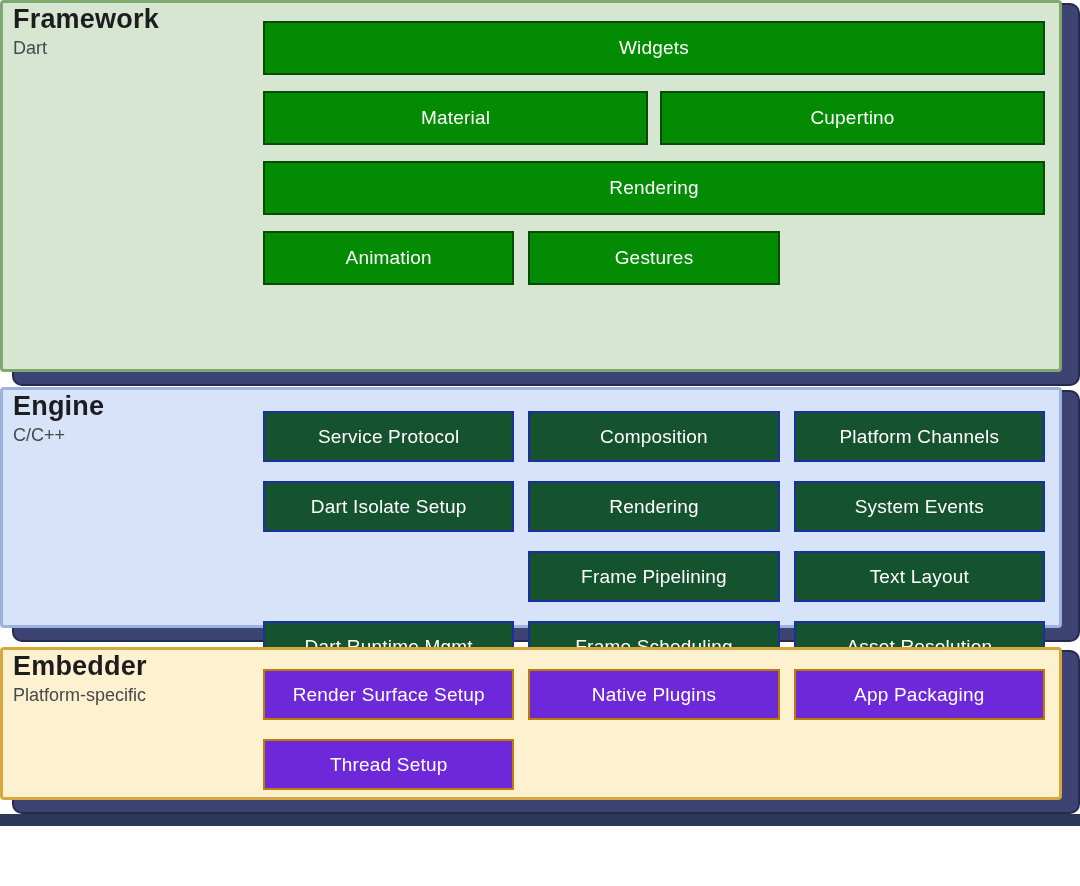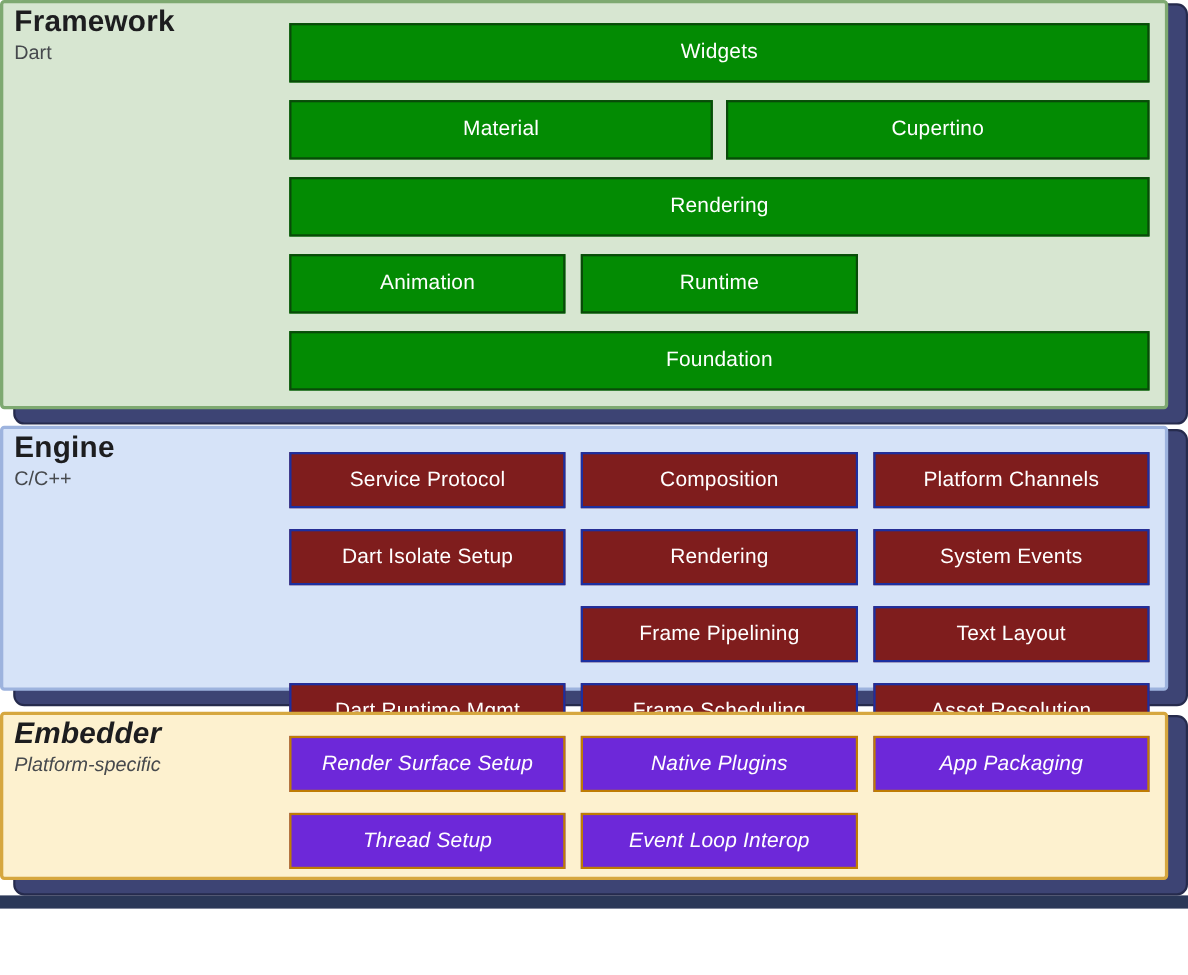--- a/index.html
+++ b/index.html
@@ -21,21 +21,21 @@
     border-radius: 10px;
   }
   .panel {
     position: relative; z-index: 1;
     width: 1062px;
     border-radius: 4px;
     border: 3px solid transparent;
   }
   .panel.fw { height: 372px; background: #d7e6d1; border-color: #7ea971; }
   .panel.en { height: 241px; background: #d6e3f8; border-color: #9db3de; }
-  .panel.em { height: 153px; background: #fdf1cf; border-color: #d6a73f; font-style: italic; }
+  .panel.em { height: 153px; background: #fdf1cf; border-color: #d6a73f; }
 
   .card.engine   { margin-top: 1px; }
   .card.embedder { margin-top: 5px; }
 
   
   .label-block { position: absolute; top: 1px; left: 10px; }
   .layer-title { font-size: 27px; font-weight: 700; color: #1d1d1f; letter-spacing: 0.2px; }
   .layer-subtitle { font-size: 18px; color: #46494d; margin-top: 3px; }
 
   
@@ -51,21 +51,21 @@
   .row.cols2 { grid-template-columns: 1fr 1fr; gap: 12px; }
   .row.cols3 { grid-template-columns: 1fr 1fr 1fr; gap: 14px; }
   .row.full  { grid-template-columns: 1fr; }
 
   .box {
     display: flex; align-items: center; justify-content: center;
     color: #ffffff; font-size: 19px; letter-spacing: 0.2px;
     border-width: 2px; border-style: solid;
   }
   .fw .box { height: 54px; background: #038b03; border-color: #094a09; }
-  .en .box { height: 51px; background: #7f1d1d; border-color: #1c2fa0; }
+  .en .box { height: 51px; background: #14532d; border-color: #1c2fa0; }
   .em .box { height: 51px; background: #6d28d9; border-color: #bf7c04; }
   .cell-empty { visibility: hidden; }
 
   
   .bottom-strip { width: 1080px; height: 12px; background: #2b3858; }
 </style>
 </head>
 <body>
 
 <div class="stack">
@@ -83,24 +83,21 @@
         </div>
         <div class="row cols2">
           <div class="box">Material</div>
           <div class="box">Cupertino</div>
         </div>
         <div class="row full">
           <div class="box">Rendering</div>
         </div>
         <div class="row cols3">
           <div class="box">Animation</div>
-          <div class="box">Runtime</div>
-        </div>
-        <div class="row full">
-          <div class="box">Foundation</div>
+          <div class="box">Gestures</div>
         </div>
       </div>
     </div>
   </div>
 
   <div class="card engine">
     <div class="shadow"></div>
     <div class="panel en">
       <div class="label-block">
         <div class="layer-title">Engine</div>
@@ -139,21 +136,20 @@
         <div class="layer-subtitle">Platform-specific</div>
       </div>
       <div class="boxes">
         <div class="row cols3">
           <div class="box">Render Surface Setup</div>
           <div class="box">Native Plugins</div>
           <div class="box">App Packaging</div>
         </div>
         <div class="row cols3">
           <div class="box">Thread Setup</div>
-          <div class="box">Event Loop Interop</div>
           <div class="box cell-empty"></div>
         </div>
       </div>
     </div>
   </div>
 
   <div class="bottom-strip"></div>
 </div>
 
 </body></html>

